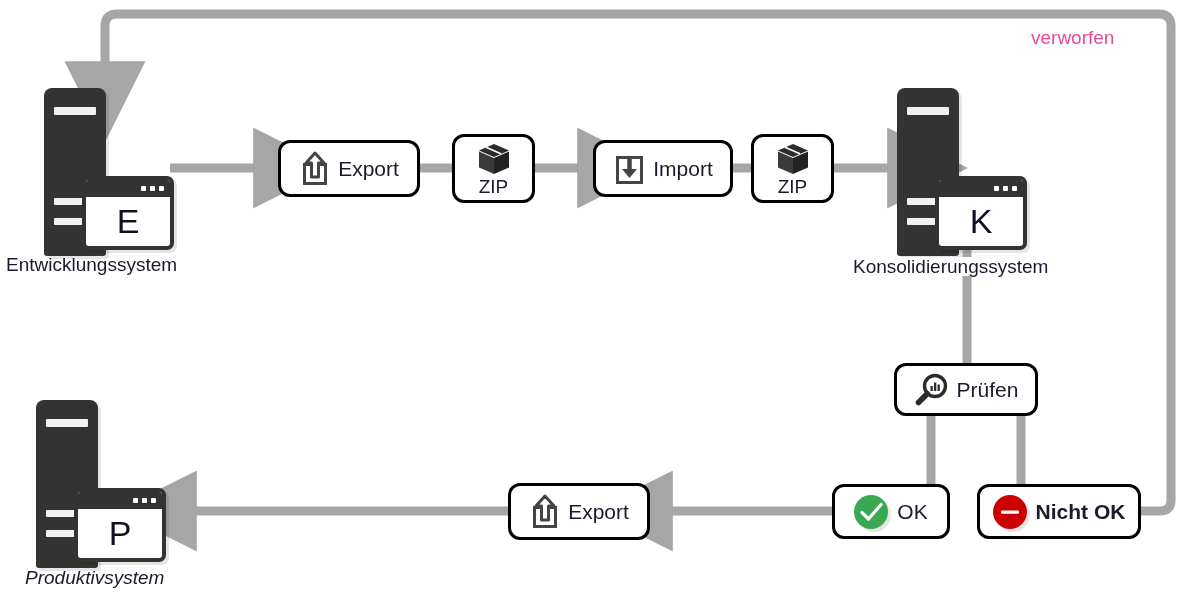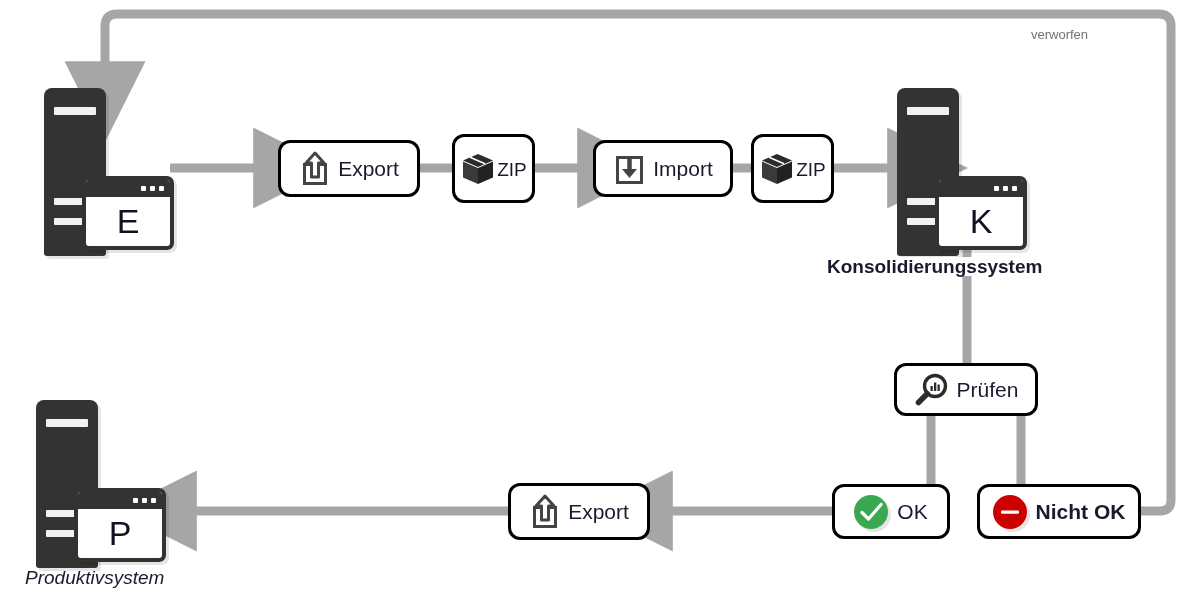--- a/index.html
+++ b/index.html
@@ -31,20 +31,21 @@
     display:flex;
     align-items:center;
     justify-content:center;
     gap:7px;
     padding:0 22px;
     font-size:21px;
     color:#1a1a2e;
     line-height:1;
   }
   .abox.stacked{
+    flex-direction:column;
     gap:1px;
     padding:4px 8px 3px 8px;
     font-size:19px;
   }
   .abox .lbl{white-space:nowrap;}
 
   
   .server{position:absolute;}
   .srv-body{
     position:absolute;left:0;top:0;
@@ -92,22 +93,22 @@
     position:absolute;
     font-size:19px;
     color:#1a1a2e;
     white-space:nowrap;
     line-height:1;
   }
 
   
   .edge-label{
     position:absolute;
-    font-size:13px;
-    color:#737373;
+    font-size:19px;
+    color:#ec4899;
     white-space:nowrap;
     line-height:1;
     background:#ffffff;
     padding:0 4px;
   }
 
   
   .status-dot{
     position:relative;
     width:34px;height:34px;border-radius:50%;
@@ -164,20 +165,21 @@
     </div>
     <div class="win">
       <div class="win-bar">
         <span class="win-dot"></span>
         <span class="win-dot"></span>
         <span class="win-dot"></span>
       </div>
       <div class="win-letter">E</div>
     </div>
   </div>
+  <div class="sys-label" style="left:6px; top:255px;">Entwicklungssystem</div>
 
   <div class="abox" style="left:278px; top:140px; width:142px; height:57px;">
     <svg class="ico" width="32" height="36" viewBox="0 0 32 36">
       <rect x="5.5" y="13.5" width="21" height="19" fill="#ffffff" stroke="#444444" stroke-width="3"></rect>
       <path d="M16,2 L25,12 L19.5,12 L19.5,26 L12.5,26 L12.5,12 L7,12 Z" fill="#ffffff" stroke="#444444" stroke-width="3" stroke-linejoin="round"></path>
     </svg>
     <span class="lbl">Export</span>
   </div>
 
   <div class="abox stacked" style="left:452px; top:134px; width:83px; height:69px;">
@@ -217,21 +219,21 @@
     </div>
     <div class="win">
       <div class="win-bar">
         <span class="win-dot"></span>
         <span class="win-dot"></span>
         <span class="win-dot"></span>
       </div>
       <div class="win-letter">K</div>
     </div>
   </div>
-  <div class="sys-label" style="left:825px; top:257px; background:#ffffff; padding:0 2px;font-weight:bold;">Konsolidierungssystem</div>
+  <div class="sys-label" style="left:851px; top:257px; background:#ffffff; padding:0 2px;">Konsolidierungssystem</div>
 
   <div class="edge-label" style="left:1027px; top:28px;">verworfen</div>
 
   <div class="abox" style="left:894px; top:363px; width:144px; height:53px;">
     <svg class="ico" width="36" height="36" viewBox="0 0 36 36">
       <circle cx="21" cy="14" r="10.5" fill="#ffffff" stroke="#2b2b2b" stroke-width="3.4"></circle>
       <rect x="16.5" y="14" width="2.3" height="5" fill="#2b2b2b"></rect>
       <rect x="20" y="10.5" width="2.3" height="8.5" fill="#2b2b2b"></rect>
       <rect x="23.5" y="12.5" width="2.3" height="6.5" fill="#2b2b2b"></rect>
       <path d="M13.2,21.8 L4.5,30.5" stroke="#2b2b2b" stroke-width="5.6" stroke-linecap="round" fill="none"></path>

